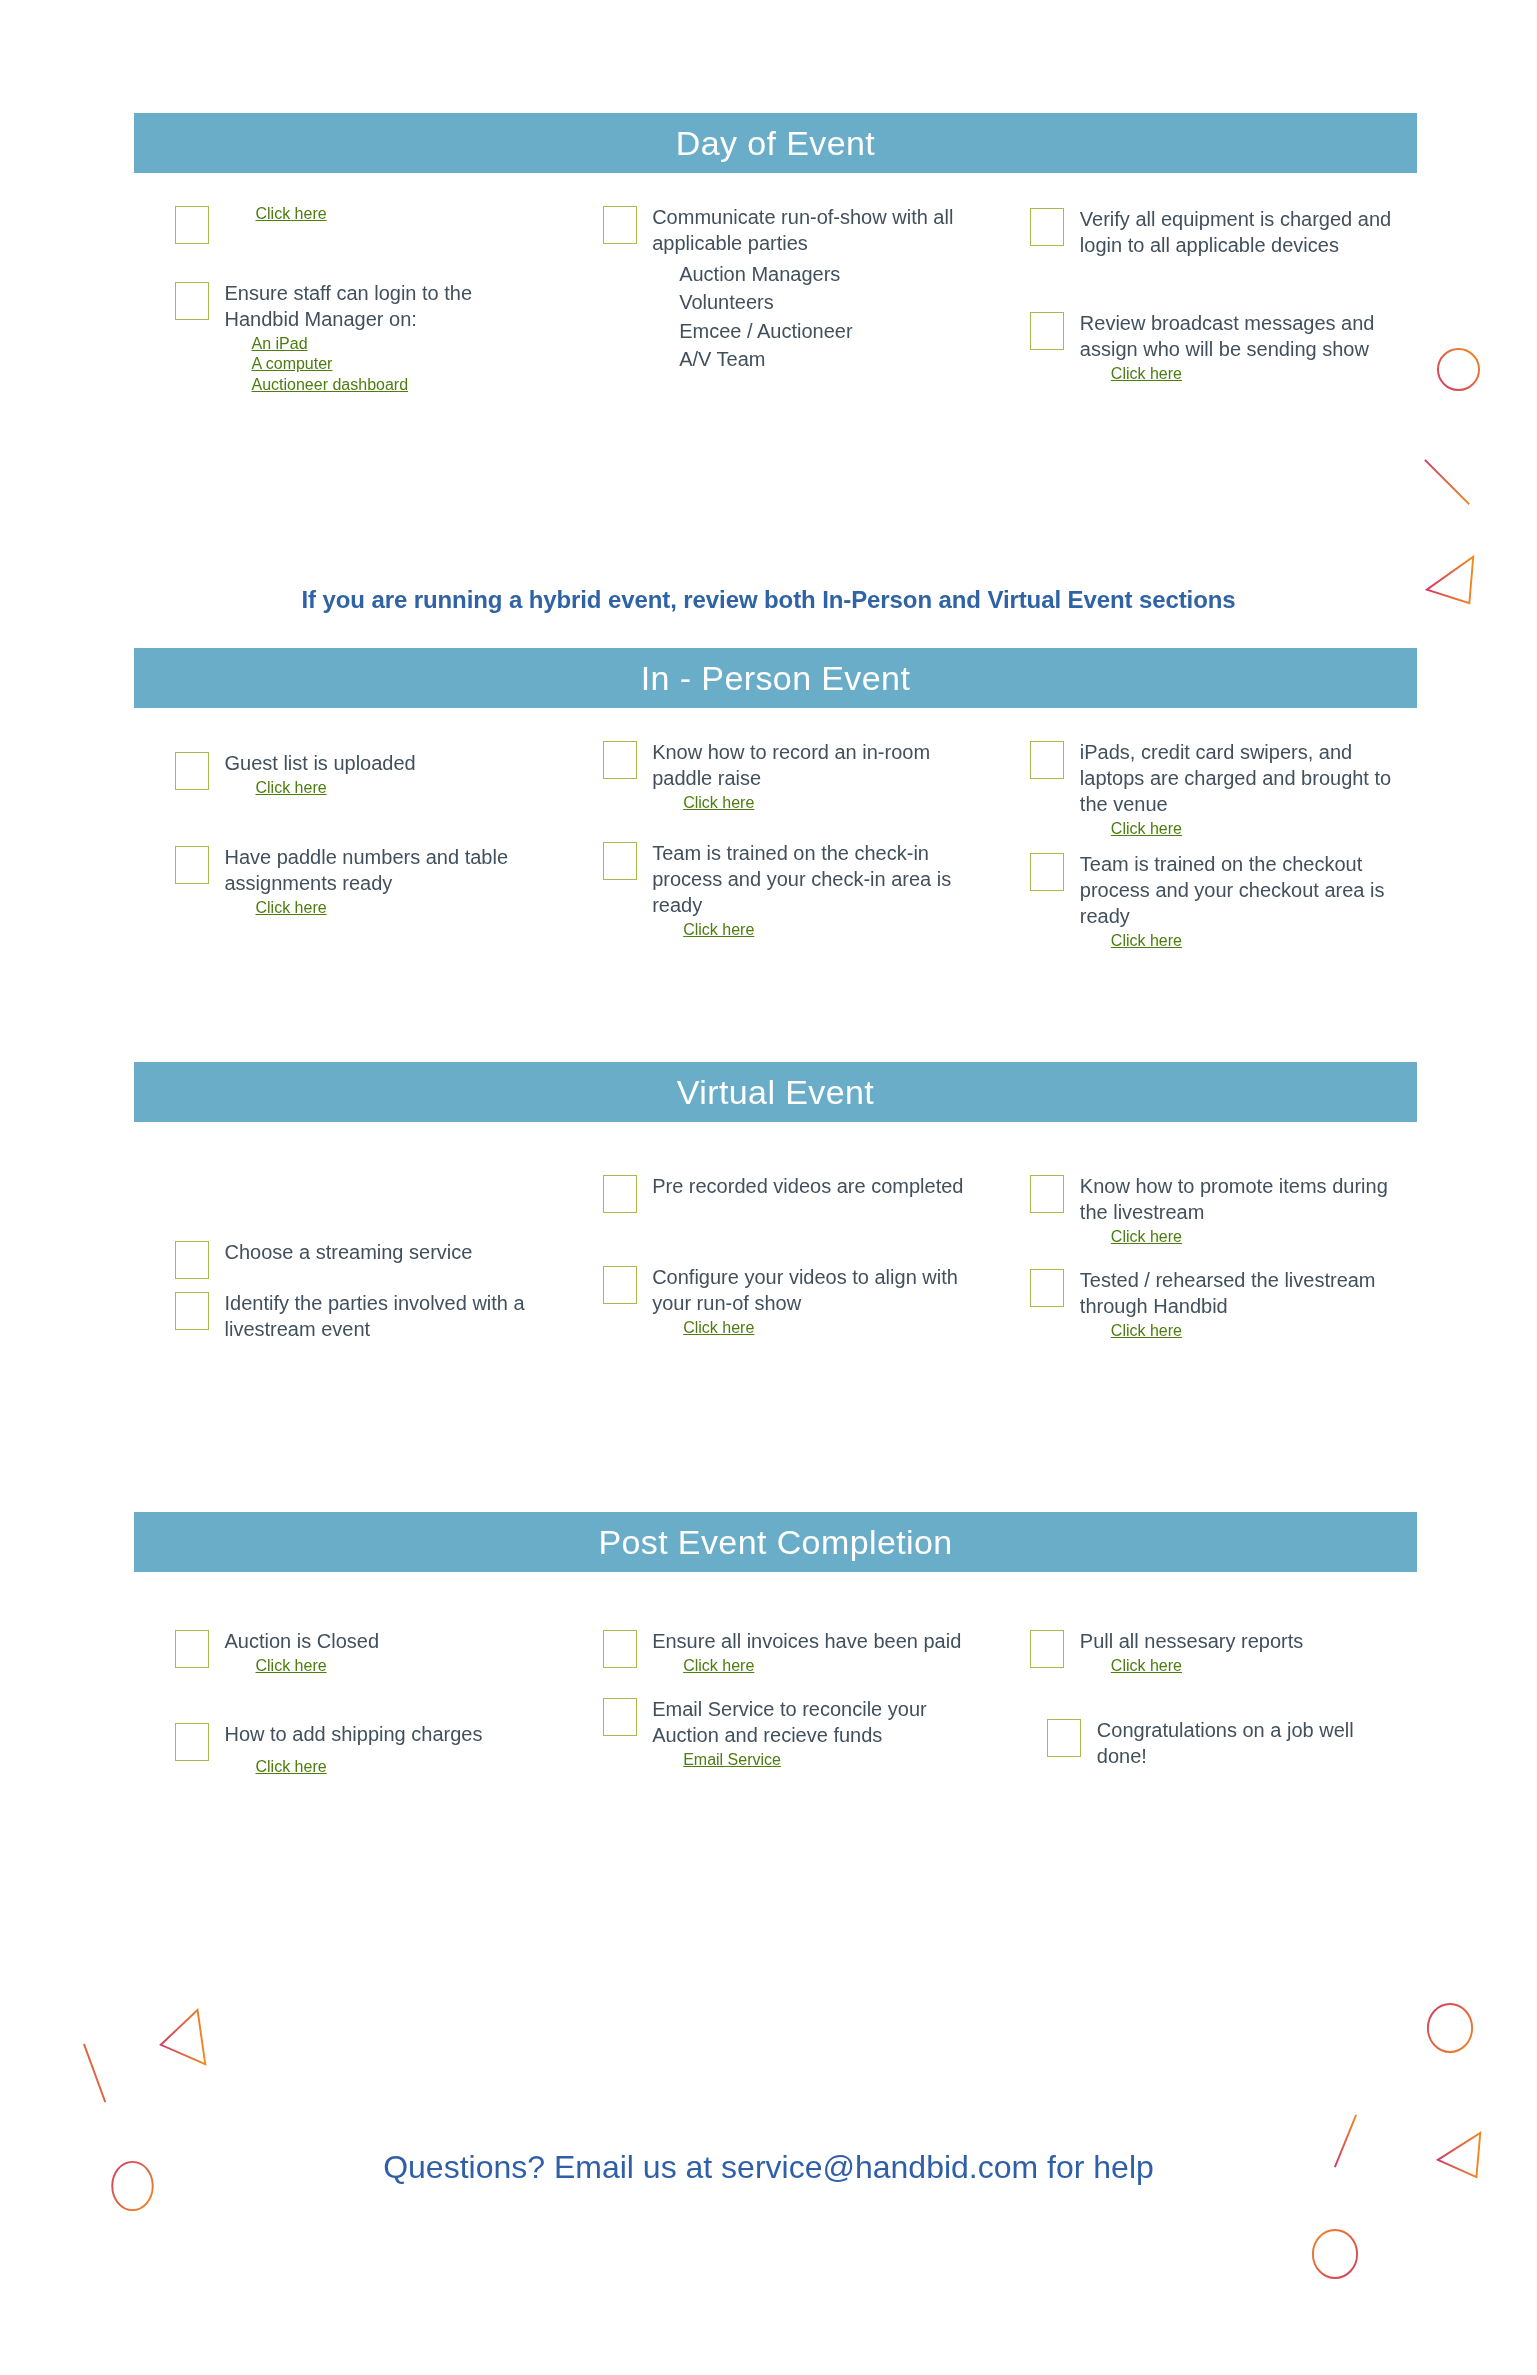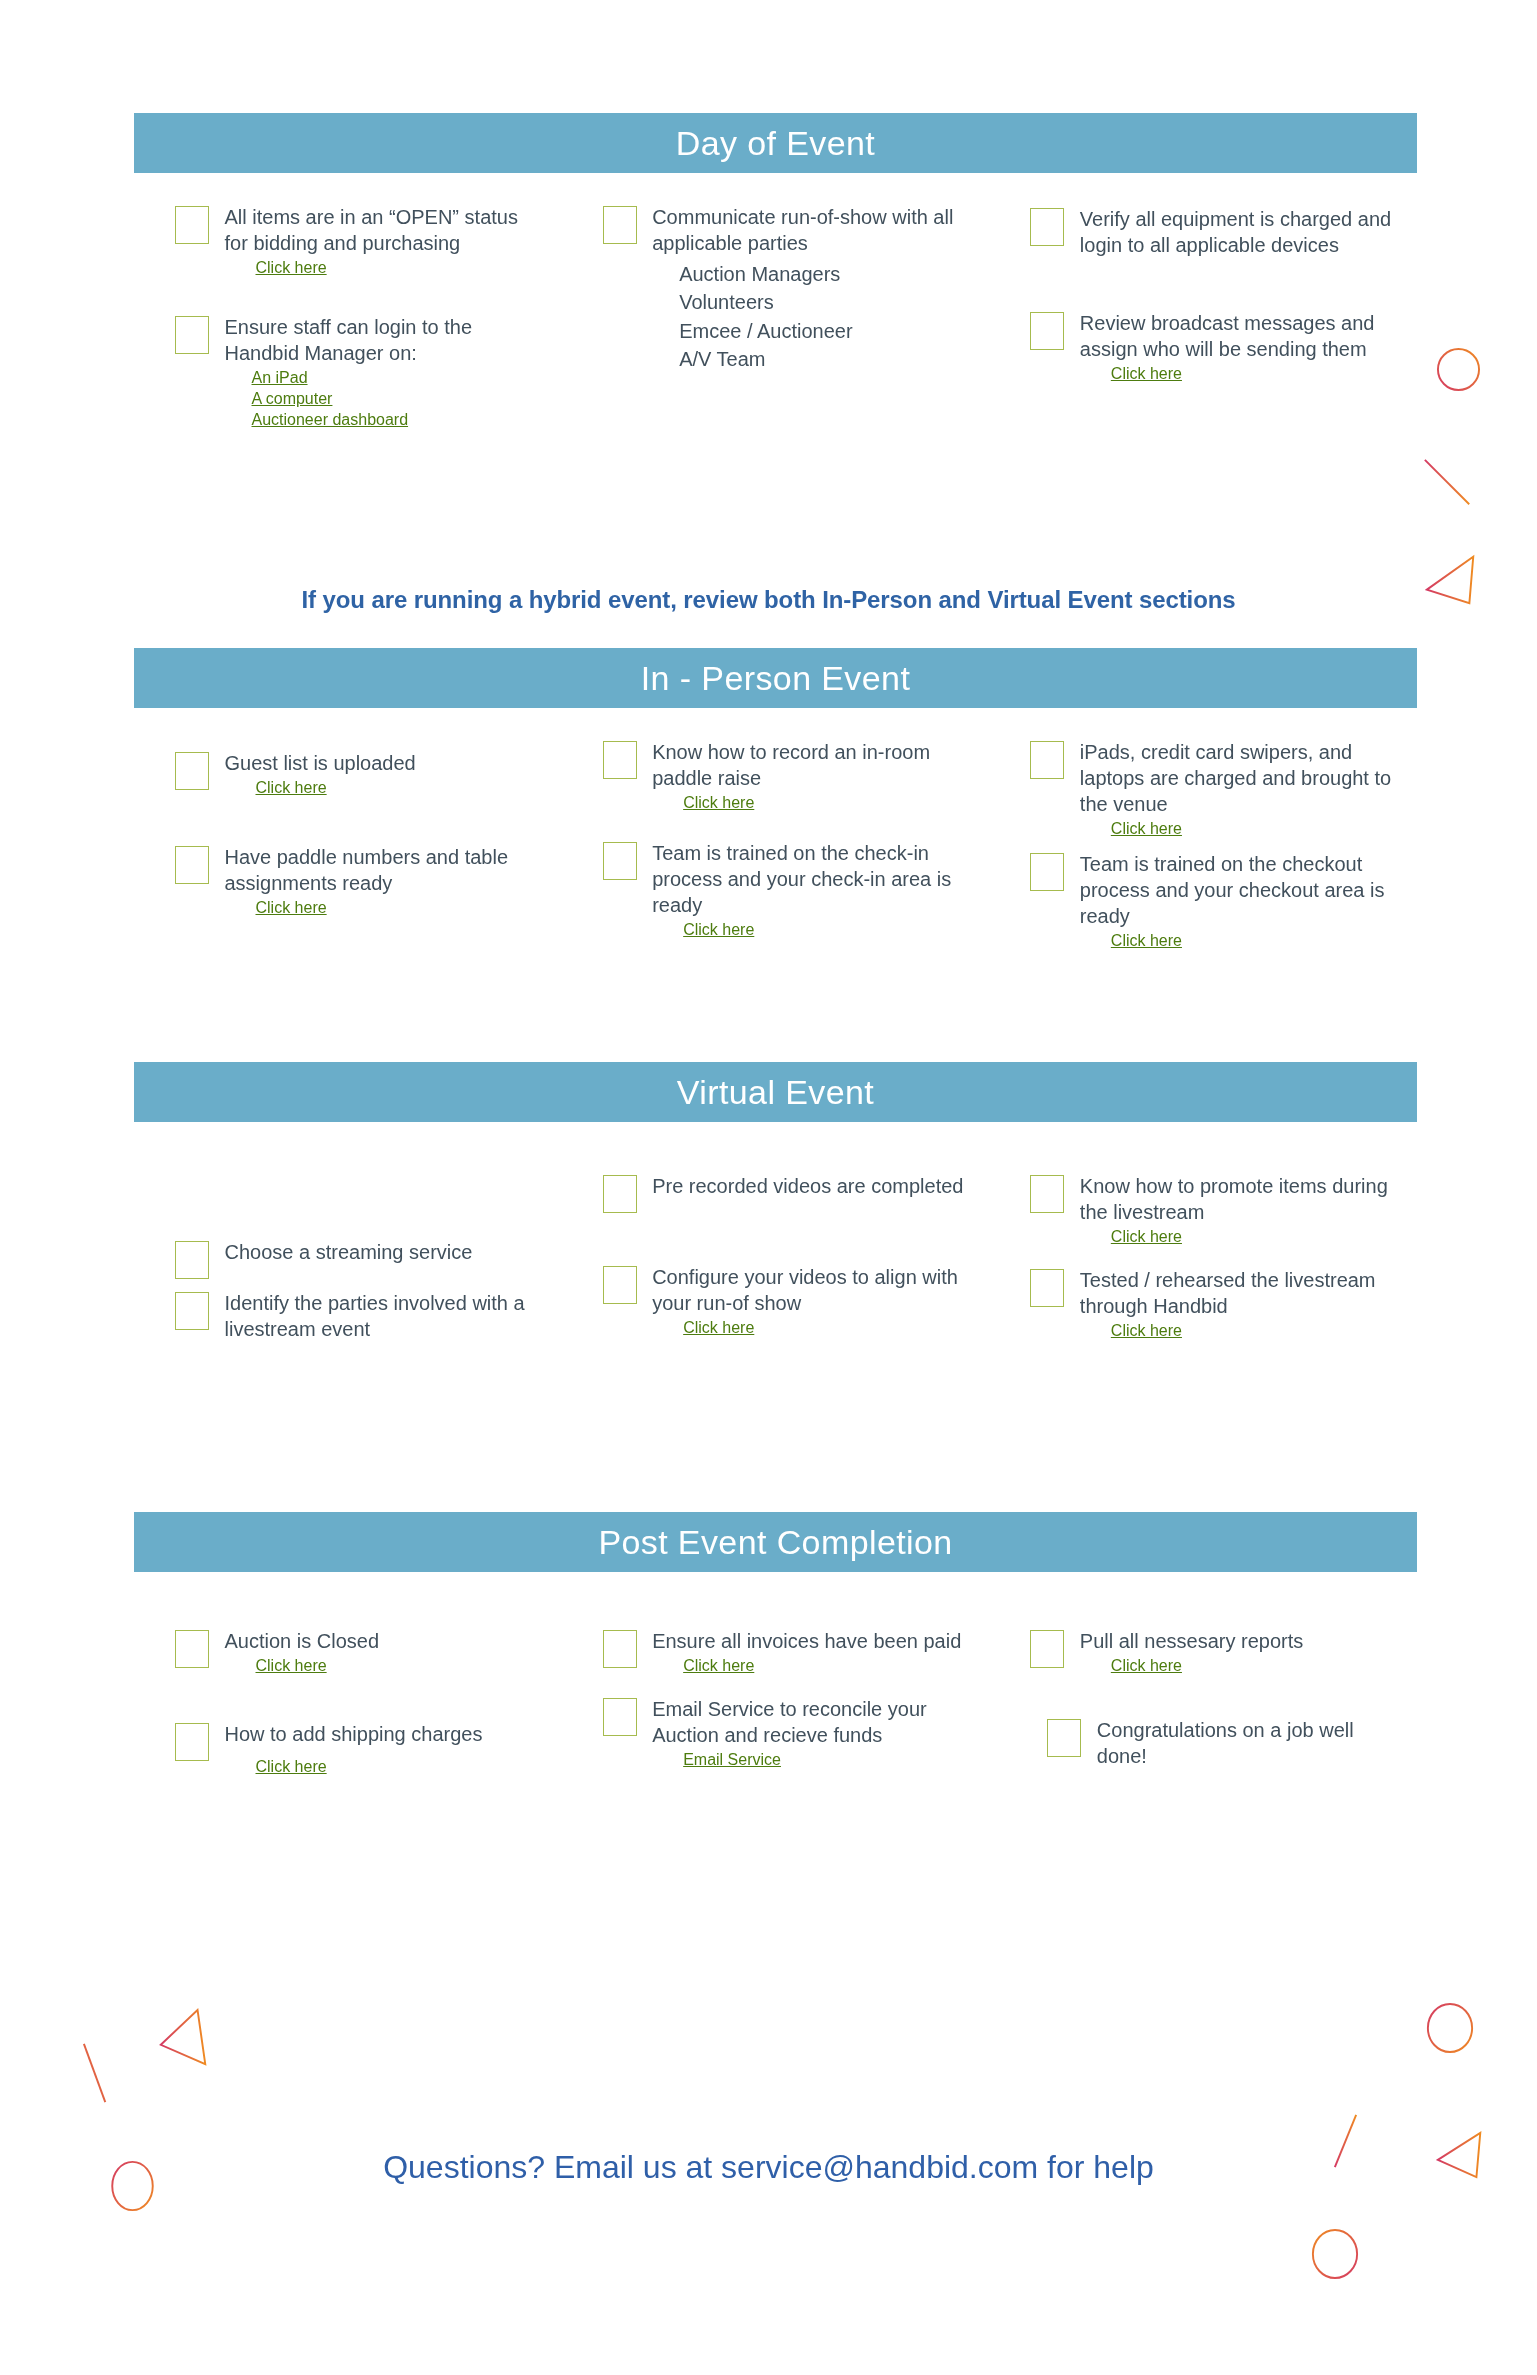--- a/index.html
+++ b/index.html
@@ -219,21 +219,20 @@
   <div class="section" style="top:113px;">
     <div class="bar">
       <span class="bar-title">Day of Event</span>
     </div>
     <div class="grid">
 
       <div class="col">
         <div class="item">
           <div class="cbox"></div>
           <div>
-            <div class="itext">All items are in an “OPEN” status for bidding and purchasing</div>
             <div class="linkline">
               <span class="link">Click here</span>
             </div>
           </div>
         </div>
         <div class="item" style="margin-top:34px;">
           <div class="cbox"></div>
           <div>
             <div class="itext">Ensure staff can login to the Handbid Manager on:</div>
             <div class="linkline linkblock" style="padding-left:27px;">
@@ -263,21 +262,21 @@
       <div class="col">
         <div class="item" style="margin-top:1.9px;">
           <div class="cbox"></div>
           <div>
             <div class="itext">Verify all equipment is charged and login to all applicable devices</div>
           </div>
         </div>
         <div class="item" style="margin-top:50px;">
           <div class="cbox"></div>
           <div>
-            <div class="itext">Review broadcast messages and assign who will be sending them</div>
+            <div class="itext">Review broadcast messages and assign who will be sending show</div>
             <div class="linkline">
               <span class="link">Click here</span>
             </div>
           </div>
         </div>
       </div>
 
     </div>
   </div>
 

